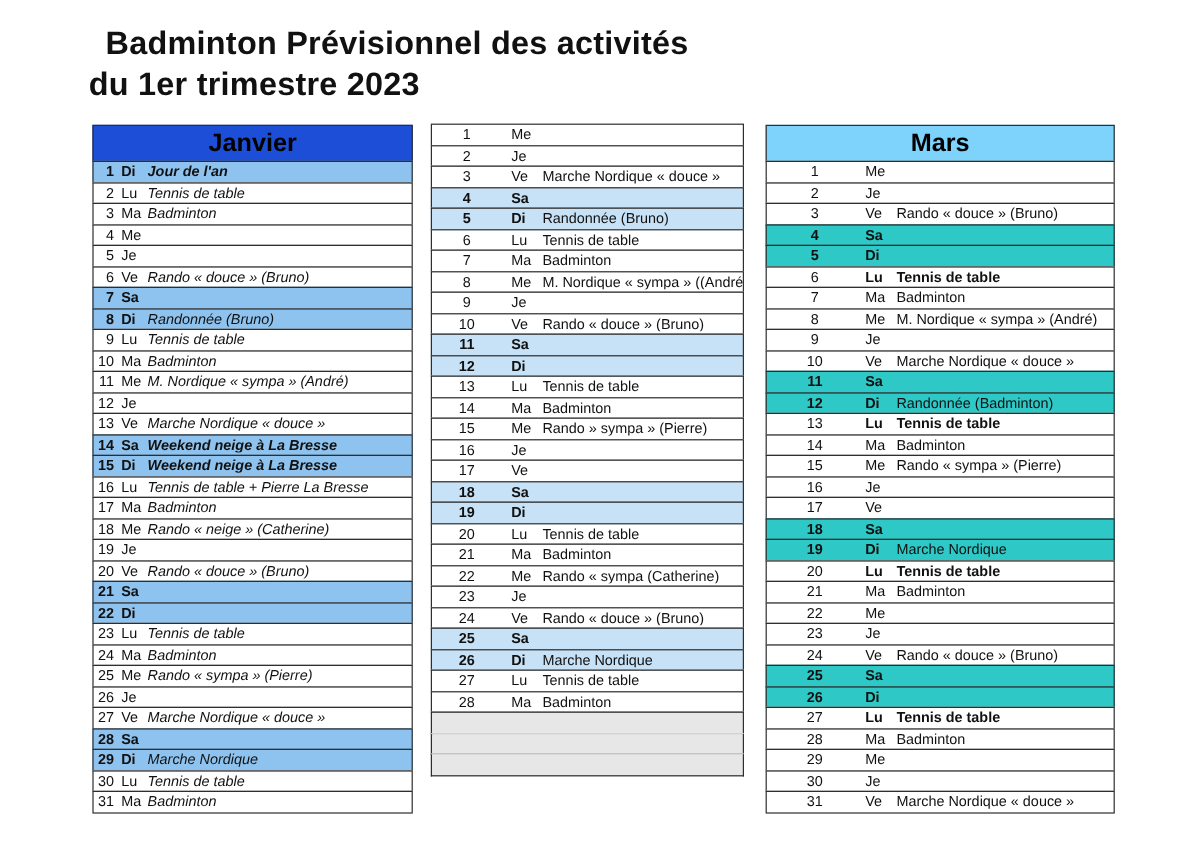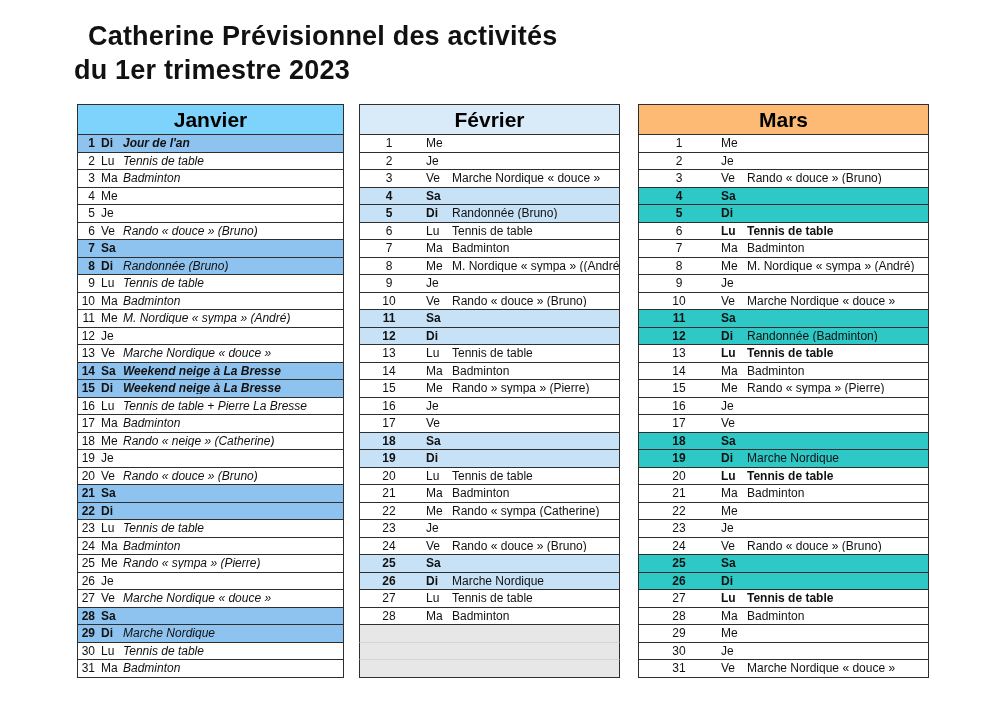--- a/index.html
+++ b/index.html
@@ -41,26 +41,26 @@
   .m1 .day-abbrev{flex:0 0 26px;margin-left:8px;}
   .m1 .day-activity{flex:1;}
   .m2 .day-number{flex:0 0 80px;text-align:center;}
   .m2 .day-abbrev{flex:0 0 26px;margin-left:2px;}
   .m2 .day-activity{flex:1;}
 </style>
 </head>
 <body>
 
 <h1 class="page-title">
-  <span class="t1">Catherine Prévisionnel des activités</span>
+  <span class="t1">Badminton Prévisionnel des activités</span>
   <span class="t2">du 1er trimestre 2023</span>
 </h1>
 
 <section class="month m0" id="month-0">
-  <div class="month-header" style="background: #7dd3fc;">Janvier</div>
+  <div class="month-header" style="background: #1d4ed8;">Janvier</div>
   <div class="rows">
       <div class="row" style="background: rgb(143, 195, 239);">
         <span class="day-number b">1</span>
         <span class="day-abbrev b">Di</span>
         <span class="day-activity b">Jour de l'an</span>
       </div>
       <div class="row">
         <span class="day-number">2</span>
         <span class="day-abbrev">Lu</span>
         <span class="day-activity">Tennis de table</span>
@@ -207,21 +207,20 @@
       </div>
       <div class="row">
         <span class="day-number">31</span>
         <span class="day-abbrev">Ma</span>
         <span class="day-activity">Badminton</span>
       </div>
     </div>
 </section>
 
 <section class="month m1" id="month-1">
-  <div class="month-header" style="background: rgb(217, 234, 249);">Février</div>
   <div class="rows">
       <div class="row">
         <span class="day-number">1</span>
         <span class="day-abbrev">Me</span>
         <span class="day-activity"></span>
       </div>
       <div class="row">
         <span class="day-number">2</span>
         <span class="day-abbrev">Je</span>
         <span class="day-activity"></span>
@@ -356,21 +355,21 @@
         <span class="day-abbrev">Ma</span>
         <span class="day-activity">Badminton</span>
       </div>
       <div class="row filler" style="background: rgb(231, 231, 231);"></div>
       <div class="row filler" style="background: rgb(231, 231, 231);"></div>
       <div class="row filler" style="background: rgb(231, 231, 231);"></div>
     </div>
 </section>
 
 <section class="month m2" id="month-2">
-  <div class="month-header" style="background: #fdba74;">Mars</div>
+  <div class="month-header" style="background: #7dd3fc;">Mars</div>
   <div class="rows">
       <div class="row">
         <span class="day-number">1</span>
         <span class="day-abbrev">Me</span>
         <span class="day-activity"></span>
       </div>
       <div class="row">
         <span class="day-number">2</span>
         <span class="day-abbrev">Je</span>
         <span class="day-activity"></span>

